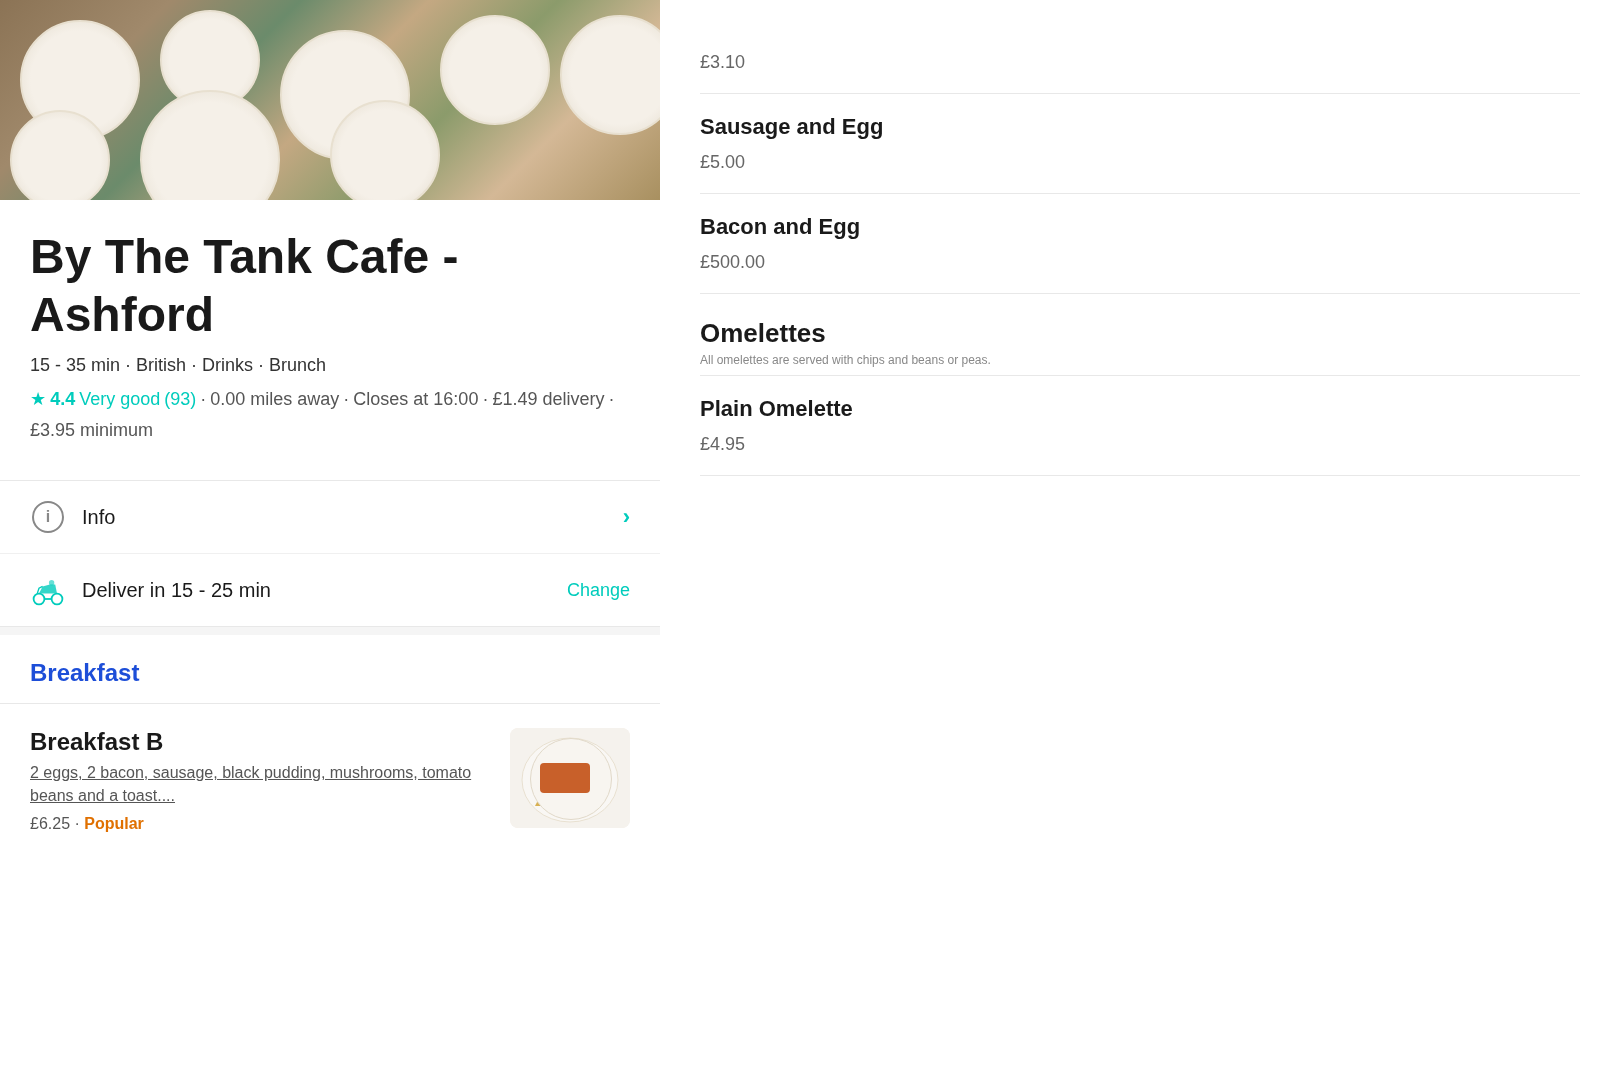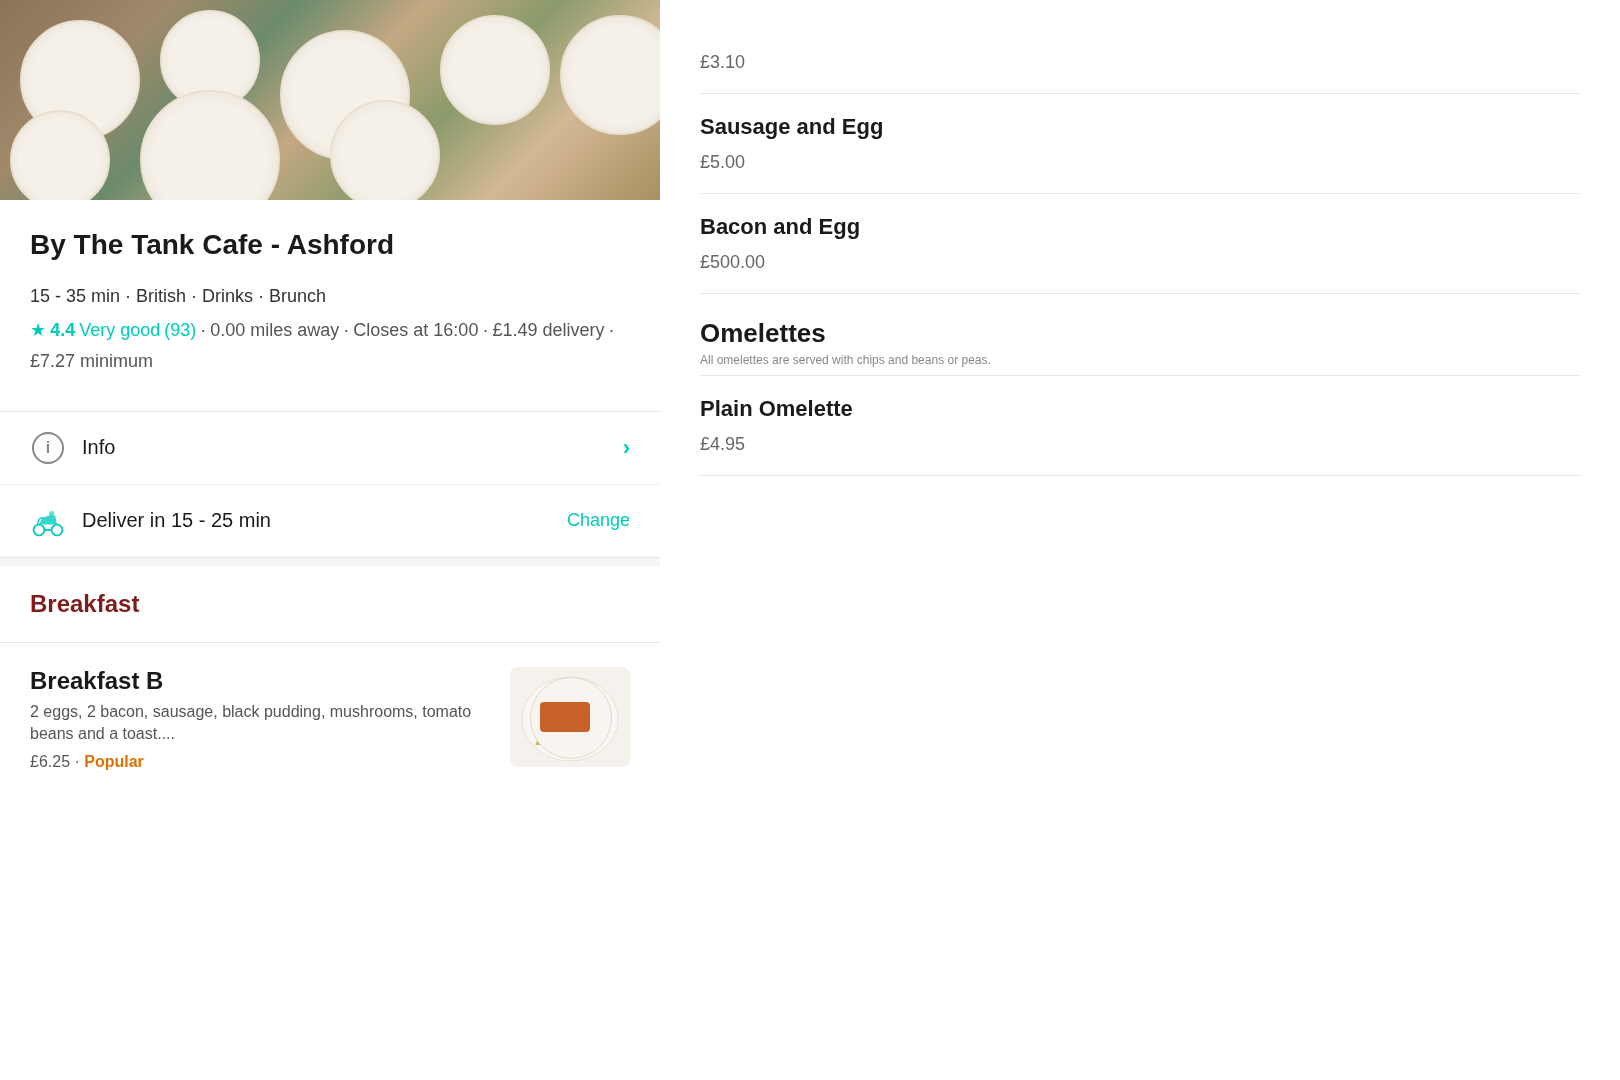--- a/index.html
+++ b/index.html
@@ -41,25 +41,25 @@
     .plate-5 { width: 120px; height: 120px; top: 15px; left: 560px; background: radial-gradient(circle, #f5f0e8 60%, #e0d8c8 100%); }
     .plate-6 { width: 100px; height: 100px; top: 110px; left: 10px; background: radial-gradient(circle, #f5f0e8 60%, #e0d8c8 100%); }
     .plate-7 { width: 140px; height: 140px; top: 90px; left: 140px; background: radial-gradient(circle, #f5f0e8 60%, #e0d8c8 100%); }
     .plate-8 { width: 110px; height: 110px; top: 100px; left: 330px; background: radial-gradient(circle, #f5f0e8 60%, #e0d8c8 100%); }
 
     .restaurant-info {
       padding: 28px 30px 20px 30px;
     }
 
     .restaurant-name {
-      font-size: 28px;
+      font-size: 48px;
       font-weight: 700;
       color: #1a1a1a;
       line-height: 1.2;
-      margin-bottom: 24px;
+      margin-bottom: 12px;
     }
 
     .restaurant-meta {
       font-size: 18px;
       color: #333;
       margin-bottom: 10px;
     }
 
     .restaurant-rating {
       font-size: 18px;
@@ -158,22 +158,22 @@
       background: #f5f5f5;
     }
 
     .menu-section {
       padding: 24px 30px 16px 30px;
     }
 
     .section-title {
       font-size: 24px;
       font-weight: 700;
-      color: #7f1d1d;
-      margin-bottom: 8px;
+      color: #1d4ed8;
+      margin-bottom: 0;
     }
 
     .menu-item {
       display: flex;
       align-items: flex-start;
       padding: 24px 30px;
       border-top: 1px solid #e8e8e8;
       gap: 16px;
     }
 
@@ -186,20 +186,21 @@
       font-weight: 700;
       color: #1a1a1a;
       margin-bottom: 6px;
     }
 
     .menu-item-desc {
       font-size: 16px;
       color: #555;
       line-height: 1.4;
       margin-bottom: 8px;
+      text-decoration: underline;
     }
 
     .menu-item-price {
       font-size: 16px;
       color: #555;
     }
 
     .menu-item-popular {
       color: #E07000;
       font-weight: 600;
@@ -331,21 +332,21 @@
       <span class="rating-value">4.4</span>
       <span class="rating-label">Very good</span>
       <span class="rating-count">(93)</span>
       <span class="rating-extra"> · </span>
       <span class="rating-extra">0.00 miles away</span>
       <span class="rating-extra"> · </span>
       <span class="rating-extra">Closes at 16:00</span>
       <span class="rating-extra"> · </span>
       <span class="rating-extra">£1.49 delivery</span>
       <span class="rating-extra"> · </span>
-      <span class="rating-extra">£7.27 minimum</span>
+      <span class="rating-extra">£3.95 minimum</span>
     </div>
   </div>
 
   <div class="info-section">
     <div class="info-row">
       <div class="info-icon">
         <div class="info-circle">i</div>
       </div>
       <span class="info-text">Info</span>
       <span class="info-chevron">›</span>

